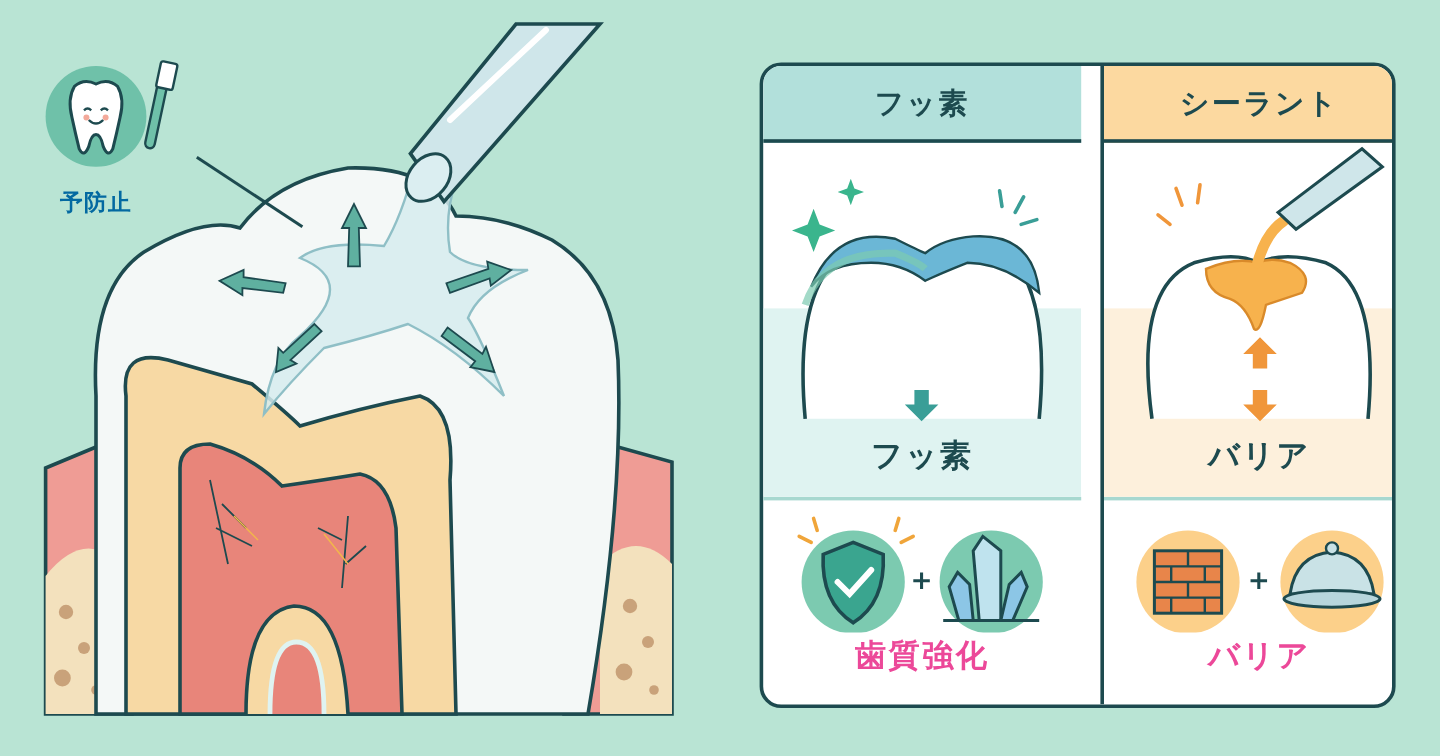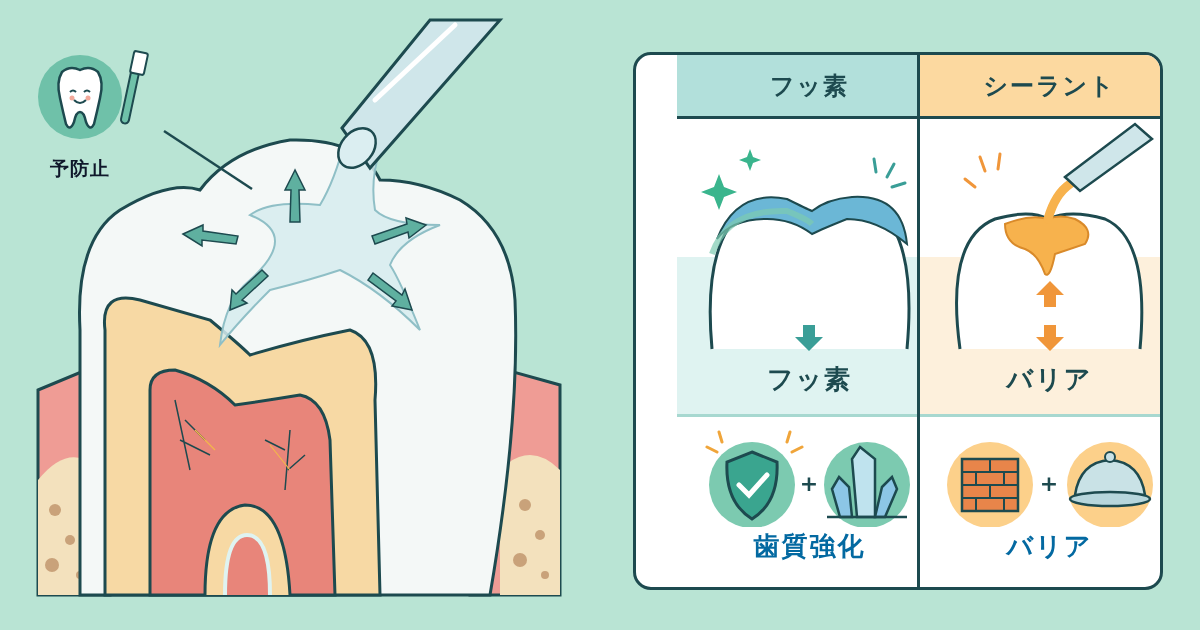--- a/index.html
+++ b/index.html
@@ -1,35 +1,35 @@
 <!DOCTYPE html>
 <html><head>
 <meta charset="utf-8">
 <style>
   html,body{margin:0;padding:0;}
   body{width:1200px;height:630px;overflow:hidden;background:#b9e4d4;font-family:"DejaVu Sans","Liberation Sans",sans-serif;position:relative;}
   .stage{position:absolute;left:0;top:0;width:1200px;height:630px;}
   .illus{position:absolute;left:0;top:0;width:620px;height:630px;}
-  .badge-label{position:absolute;left:50px;top:156px;font-size:19px;font-weight:bold;color:#0f172a;letter-spacing:1px;}
+  .badge-label{position:absolute;left:50px;top:156px;font-size:19px;font-weight:bold;color:#0369a1;letter-spacing:1px;}
   .table{position:absolute;left:633px;top:52px;width:530px;height:538px;border:3px solid #1d4a4f;border-radius:18px;overflow:hidden;background:#fff;box-sizing:border-box;}
   .col{position:absolute;top:0;height:100%;}
-  .col.left{left:0;width:265px;margin-left:41px;}
+  .col.left{left:0;width:265px;}
   .col.right{left:265px;width:259px;border-left:3px solid #1d4a4f;margin-left:16px;}
   .hdr{position:absolute;left:0;top:0;width:100%;height:64px;border-bottom:3px solid #1d4a4f;display:flex;align-items:center;justify-content:center;font-size:24px;font-weight:bold;color:#1d4a4f;letter-spacing:2px;box-sizing:border-box;}
   .hdr.teal{background:#b2e0db;}
   .hdr.orange{background:#fcd9a0;}
   .mid{position:absolute;left:0;top:64px;width:100%;height:298px;border-bottom:3px solid #a7d8d0;box-sizing:border-box;overflow:hidden;}
   .mid .band{position:absolute;left:0;top:138px;width:100%;height:160px;}
   .mid.teal .band{background:#dff3f1;}
   .mid.orange .band{background:#fdf0dc;}
   .mid-label{position:absolute;left:0;width:100%;top:243px;text-align:center;font-size:26px;font-weight:bold;color:#1d4a4f;letter-spacing:2px;}
   .mid svg{position:absolute;left:0;top:0;}
   .bot{position:absolute;left:0;top:362px;width:100%;height:170px;}
   .bot svg{position:absolute;left:0;top:0;}
-  .bot-label{position:absolute;left:0;width:100%;top:112px;text-align:center;font-size:26px;font-weight:bold;color:#0369a1;letter-spacing:2px;}
+  .bot-label{position:absolute;left:0;width:100%;top:112px;text-align:center;font-size:26px;font-weight:bold;color:#ec4899;letter-spacing:2px;}
 </style>
 </head>
 <body>
 
 <div class="stage">
 
   <svg class="illus" viewBox="0 0 620 630" width="620" height="630">
 
     <g>
       <path d="M38,390 L110,360 L110,595 L38,595 Z" fill="#ef9c95" stroke="#1d4a4f" stroke-width="3"></path>

